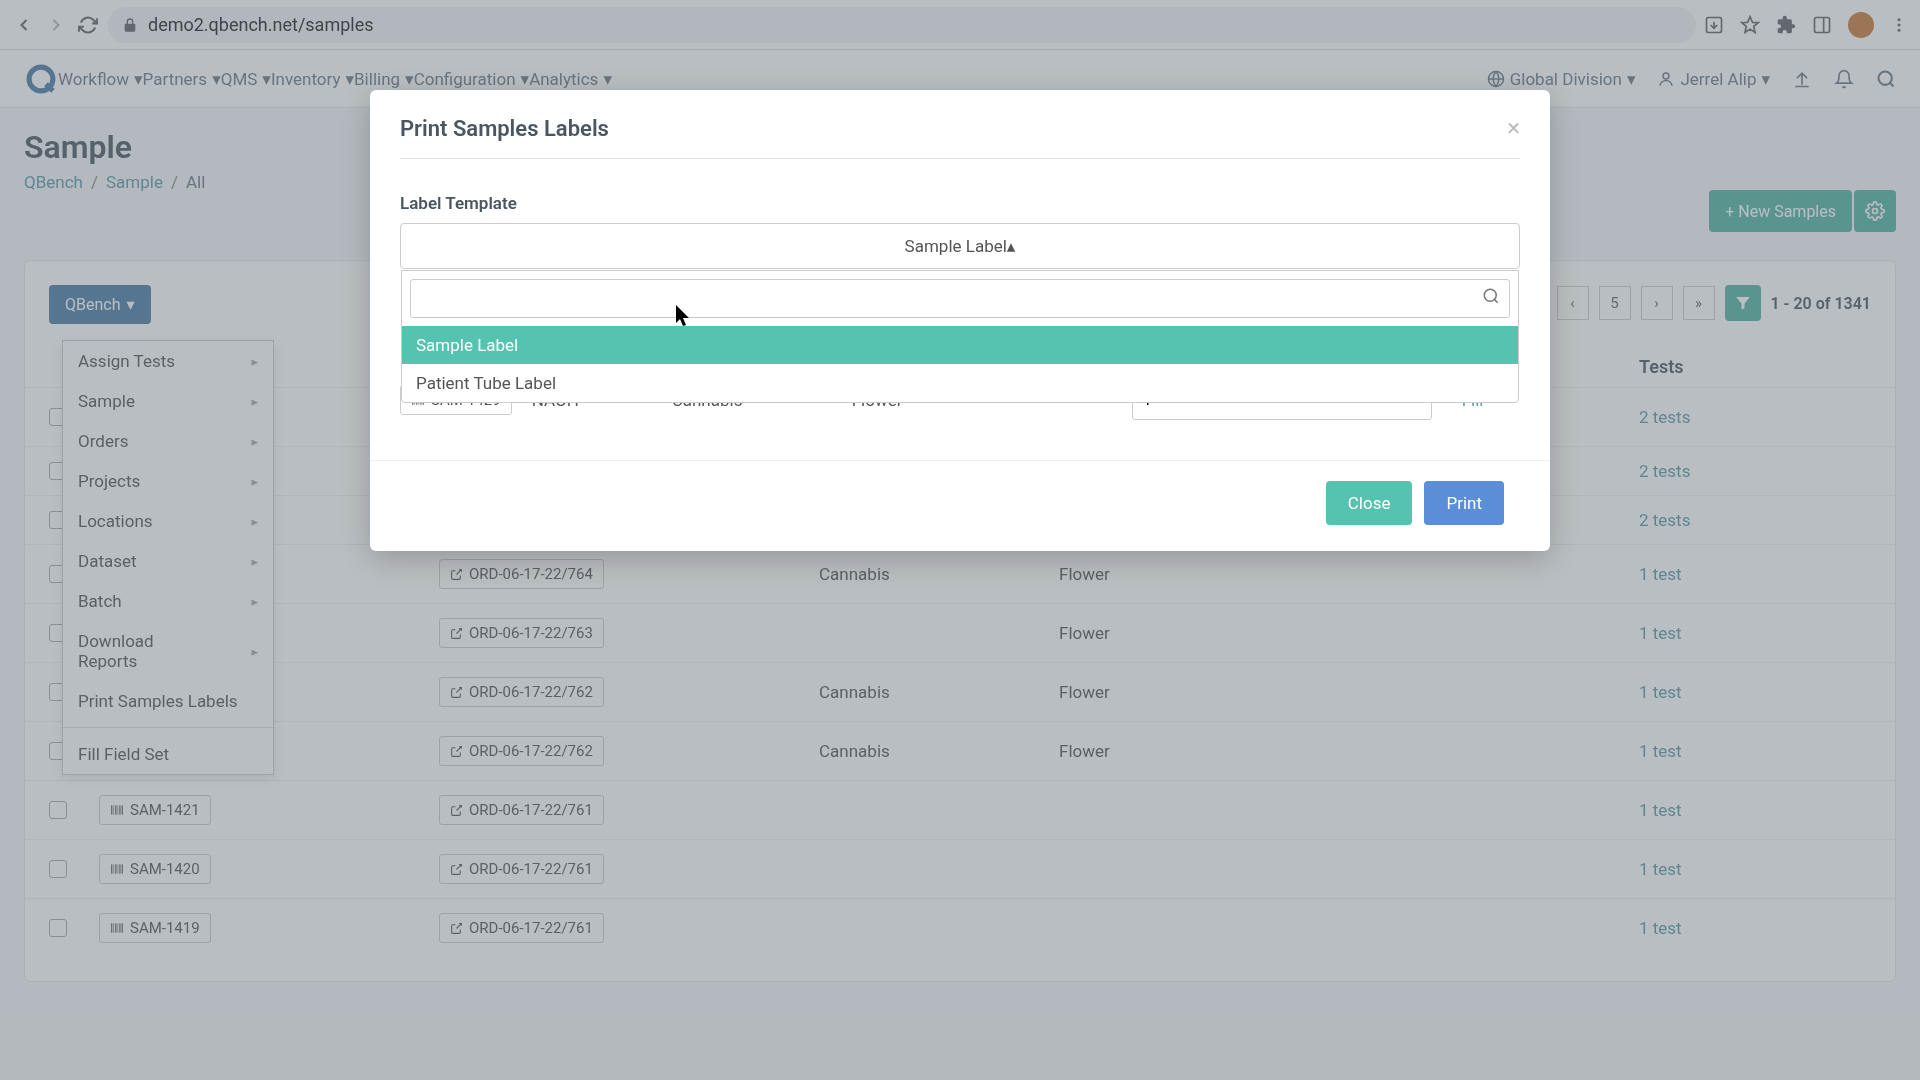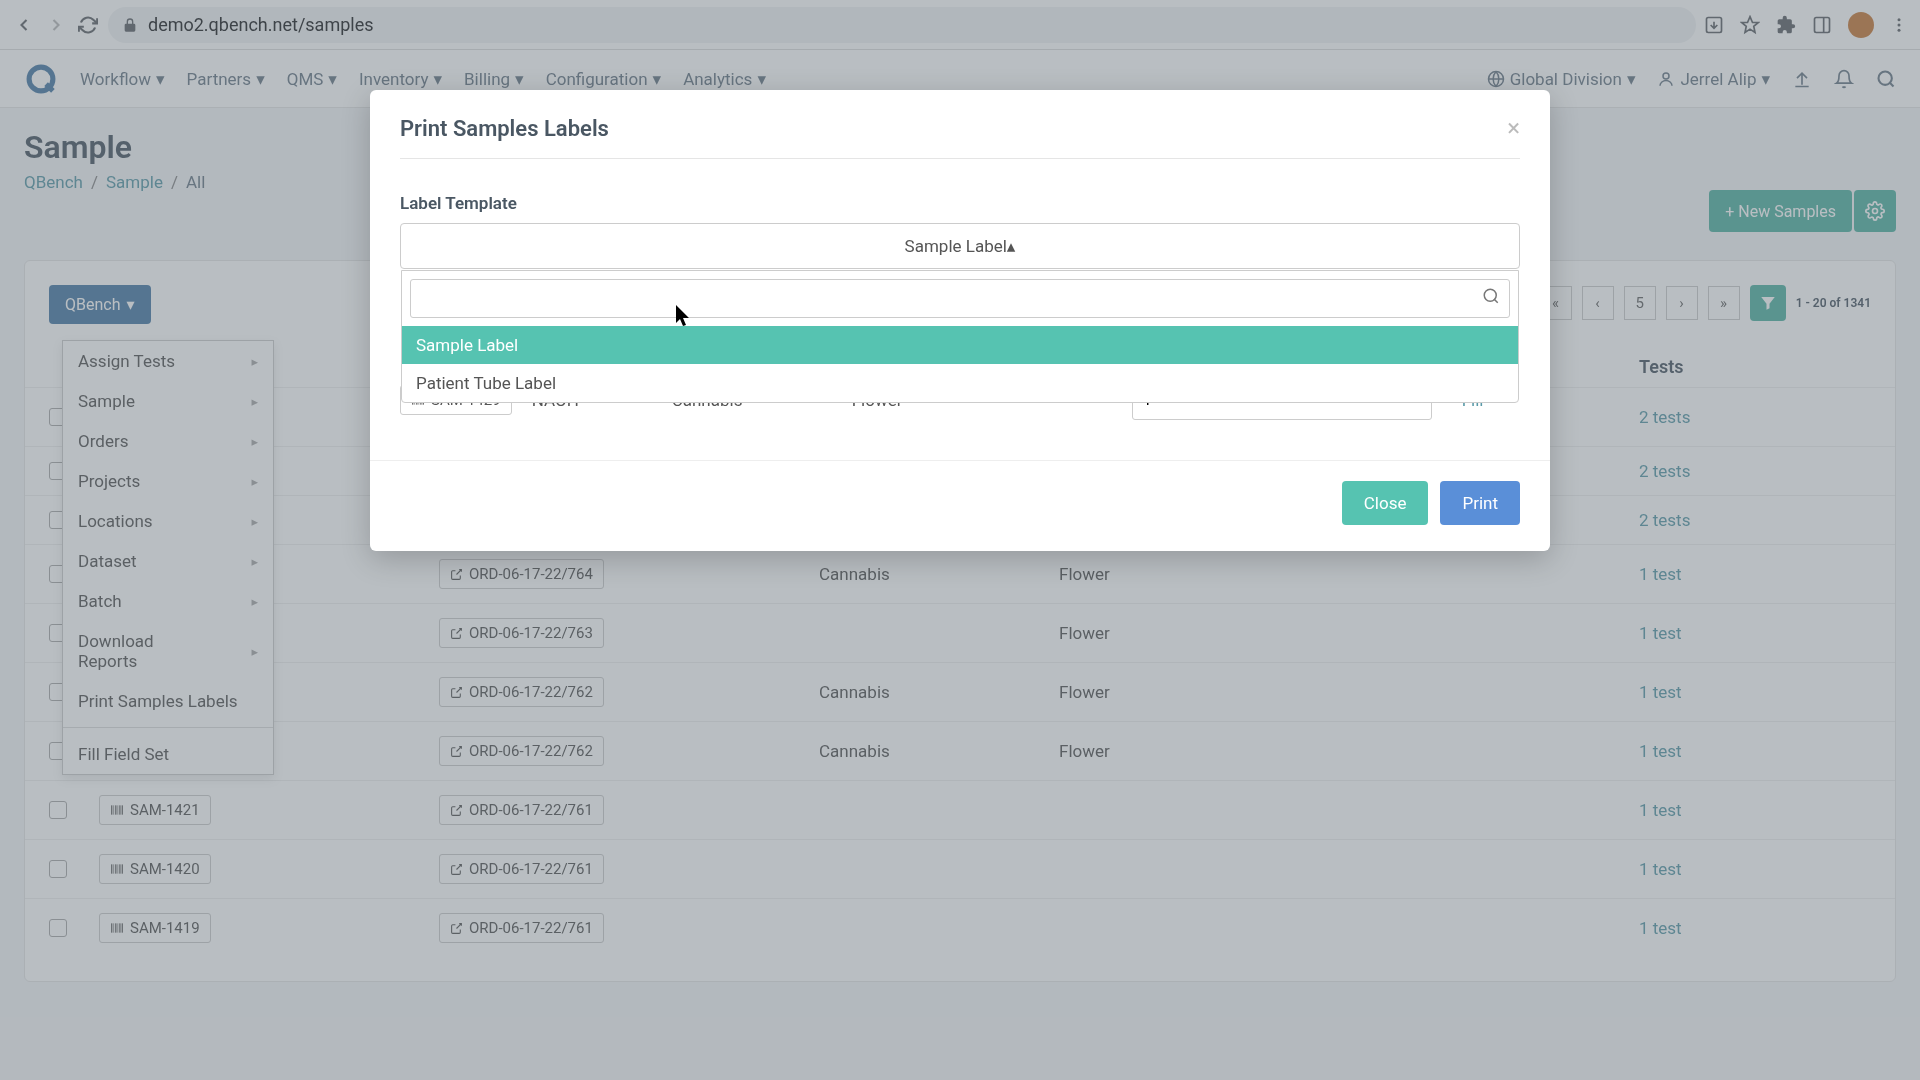--- a/index.html
+++ b/index.html
@@ -8,21 +8,21 @@
 
 .browser-bar { height:50px; background:#fff; border-bottom:1px solid #ddd; display:flex; align-items:center; padding:0 12px; gap:8px; }
 .nav-btn { width:24px; height:24px; display:flex; align-items:center; justify-content:center; color:#5f6368; cursor:pointer; }
 .nav-btn.disabled { color:#bbb; }
 .url-bar { flex:1; height:36px; background:#f1f3f4; border-radius:18px; display:flex; align-items:center; padding:0 14px; color:#202124; font-size:18px; gap:10px; }
 .lock-svg { color:#5f6368; }
 .toolbar-icons { display:flex; gap:16px; align-items:center; color:#5f6368; }
 .avatar { width:26px; height:26px; border-radius:50%; background:#c97b3a; }
 
 
-.app-header { height:58px; background:#fff; display:flex; align-items:center; padding:0 24px; gap:22px; border-bottom:1px solid #e5e5e5; }
+.app-header { height:58px; background:#fff; display:flex; align-items:center; padding:0 24px; border-bottom:1px solid #e5e5e5; }
 .logo { width:34px; height:34px; }
 .nav-item { color:#6b7a88; font-size:17px; display:flex; align-items:center; gap:5px; cursor:pointer; }
 .spacer { flex:1; }
 .user-area { display:flex; align-items:flex-start; gap:22px; color:#6b7a88; }
 .icon-btn { color:#6b7a88; cursor:pointer; }
 
 
 .page { padding:20px 24px; }
 .page-title { font-size:32px; color:#4a5763; font-weight:600; margin-bottom:6px; }
 .crumbs { color:#5a9aa8; font-size:17px; display:flex; gap:8px; }
@@ -30,21 +30,21 @@
 .crumbs .cur { color:#6b7a88; }
 .toolbar-row { position:absolute; right:24px; top:190px; display:flex; gap:2px; }
 .new-btn { background:#53b3a3; color:#fff; border:none; border-radius:4px; padding:10px 16px; font-size:16px; }
 .gear-btn { background:#53b3a3; color:#fff; border:none; border-radius:4px; width:42px; height:42px; display:flex; align-items:center; justify-content:center; }
 
 .panel { background:#fff; border:1px solid #e5e5e5; border-radius:6px; margin-top:68px; padding:24px 0; position:relative; }
 .action-btn { background:#4a7ba6; color:#fff; border:none; border-radius:4px; padding:10px 16px; font-size:16px; margin-left:24px; display:flex; align-items:center; gap:6px; }
 .page-ctrl { position:absolute; right:24px; top:24px; display:flex; align-items:center; gap:10px; }
 .page-ctrl .sq { width:32px; height:34px; border:1px solid #ccc; background:#fff; display:flex; align-items:center; justify-content:center; color:#666; font-size:15px; }
 .filter-sq { background:#53b3a3; color:#fff; width:36px; height:36px; border-radius:4px; display:flex; align-items:center; justify-content:center; }
-.range { color:#4a5763; font-size:12px; font-weight:600;text-align:right; }
+.range { color:#4a5763; font-size:16px; font-weight:600;text-align:right; }
 
 
 .action-menu { position:absolute; left:62px; top:340px; width:212px; background:#fff; border:1px solid #ccc; box-shadow:0 4px 10px rgba(0,0,0,0.1); z-index:50; }
 .action-menu .mi { padding:10px 15px; color:#555; font-size:17px; display:flex; justify-content:space-between; align-items:center; cursor:pointer;gap:36px; }
 .action-menu hr { border:none; border-top:1px solid #ddd; margin:6px 0; }
 .chev-r { color:#aaa; font-size:13px; }
 
 
 .tbl { width:100%; margin-top:22px; }
 .thr { display:flex; padding:10px 24px; color:#4a5763; font-size:18px; font-weight:600; }
@@ -74,21 +74,21 @@
 .dropdown { position:absolute; left:0; right:0; top:46px; background:#fff; border:1px solid #ccc; border-radius:0 0 4px 4px; z-index:10; }
 .search-wrap { padding:8px; position:relative; }
 .search-inp { width:100%; border:1px solid #ccc; border-radius:3px; padding:9px 36px 9px 10px; font-size:16px; }
 .search-ic { position:absolute; right:18px; top:16px; color:#777; }
 .opt { padding:9px 14px; font-size:17px; cursor:pointer; }
 .opt.sel { background:#56c3b1; color:#fff; }
 .modal-row { display:flex; align-items:center; gap:20px; margin-top:110px; }
 .modal-row .tag { }
 .qty-inp { border:1px solid #ccc; border-radius:3px; padding:10px; width:300px; font-size:16px; }
 .fill-b { color:#5a9aa8; padding:0 10px; }
-.modal-foot { padding:20px 30px 26px; display:flex; justify-content:flex-end; gap:12px; border-top:1px solid #eee; margin-top:20px; }
+.modal-foot { padding:20px 46px 26px; display:flex; justify-content:flex-end; gap:12px; border-top:1px solid #eee; margin-top:20px; }
 .btn-close { background:#56c3b1; color:#fff; border:none; border-radius:4px; padding:12px 22px; font-size:17px; }
 .btn-print { background:#5a8fd8; color:#fff; border:none; border-radius:4px; padding:12px 22px; font-size:17px; }
 
 .cursor { position:absolute; left:675px; top:305px; z-index:300; pointer-events:none; }
 </style>
 </head>
 <body>
 
 <div class="browser-bar">
   <div class="nav-btn">

